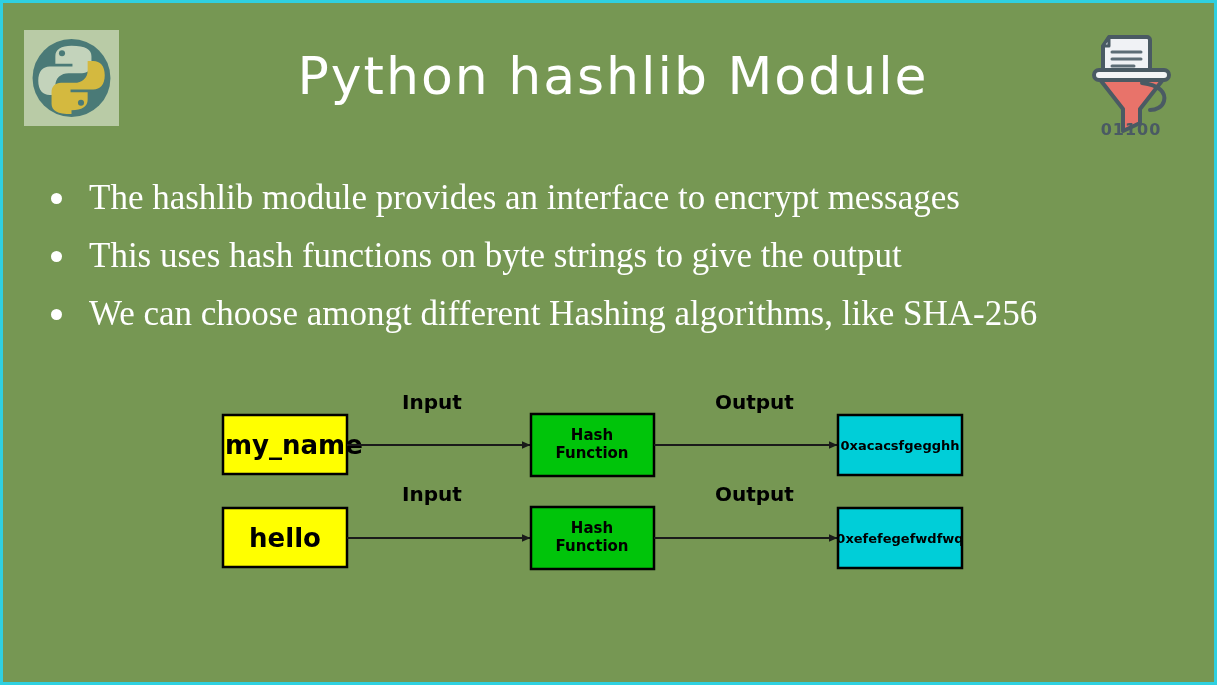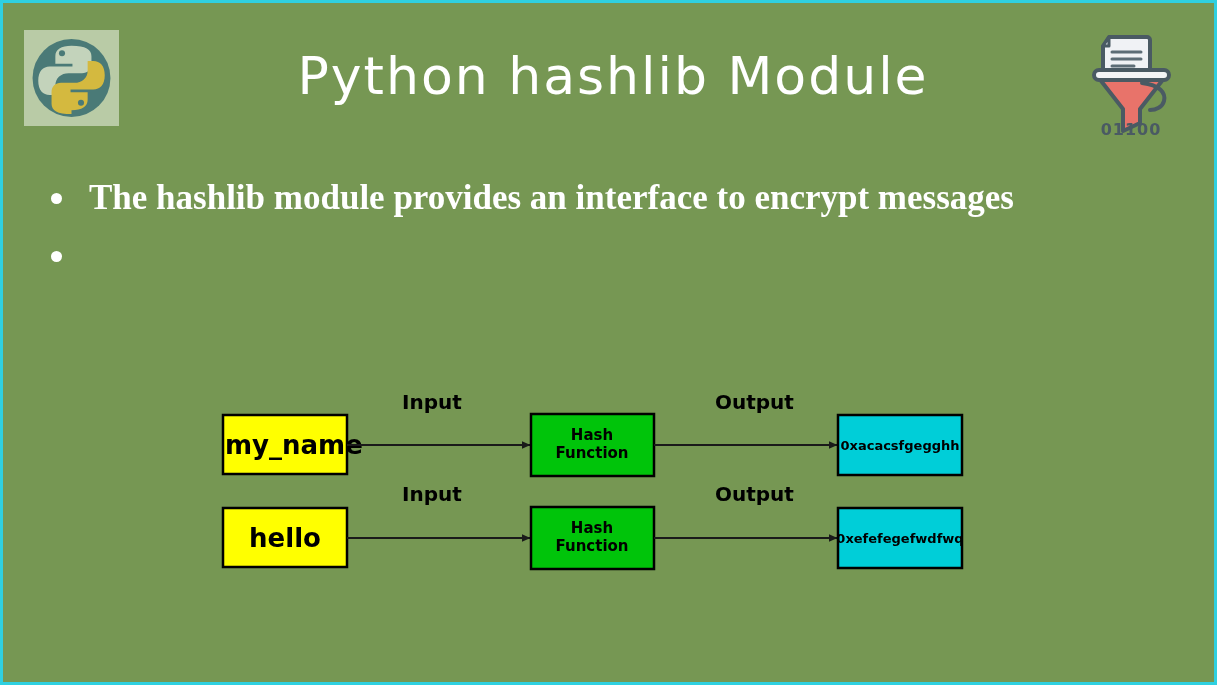--- a/index.html
+++ b/index.html
@@ -67,21 +67,20 @@
     list-style: none;
   }
   .bullet-item {
     position: relative;
     color: #ffffff;
     font-family: "Liberation Serif", "DejaVu Serif", serif;
     font-size: 35px;
     line-height: 58px;
     padding-left: 50px;
     white-space: nowrap;
-    font-weight: bold;
   }
   .bullet-dot {
     position: absolute;
     left: 12px;
     top: 24px;
     width: 11px;
     height: 11px;
     background: #ffffff;
     border-radius: 50%;
   }
@@ -163,20 +162,25 @@
     </svg>
   </div>
 
   <ul id="bullet-list">
     <li class="bullet-item">
       <span class="bullet-dot"></span>
       <span>The hashlib module provides an interface to encrypt messages</span>
     </li>
     <li class="bullet-item">
       <span class="bullet-dot"></span>
+      <span>This uses hash functions on byte strings to give the output</span>
+    </li>
+    <li class="bullet-item">
+      <span class="bullet-dot"></span>
+      <span>We can choose amongt different Hashing algorithms, like SHA-256</span>
     </li>
   </ul>
 
   <div id="diagram">
     <svg width="1217" height="220" viewBox="0 0 1217 220" xmlns="http://www.w3.org/2000/svg">
       <defs>
         <marker id="arrowhead" markerWidth="9" markerHeight="8" refX="8.5" refY="4" orient="auto" markerUnits="userSpaceOnUse">
           <path d="M0,0 L9,4 L0,8 z" fill="#1a1a1a"></path>
         </marker>
       </defs>

